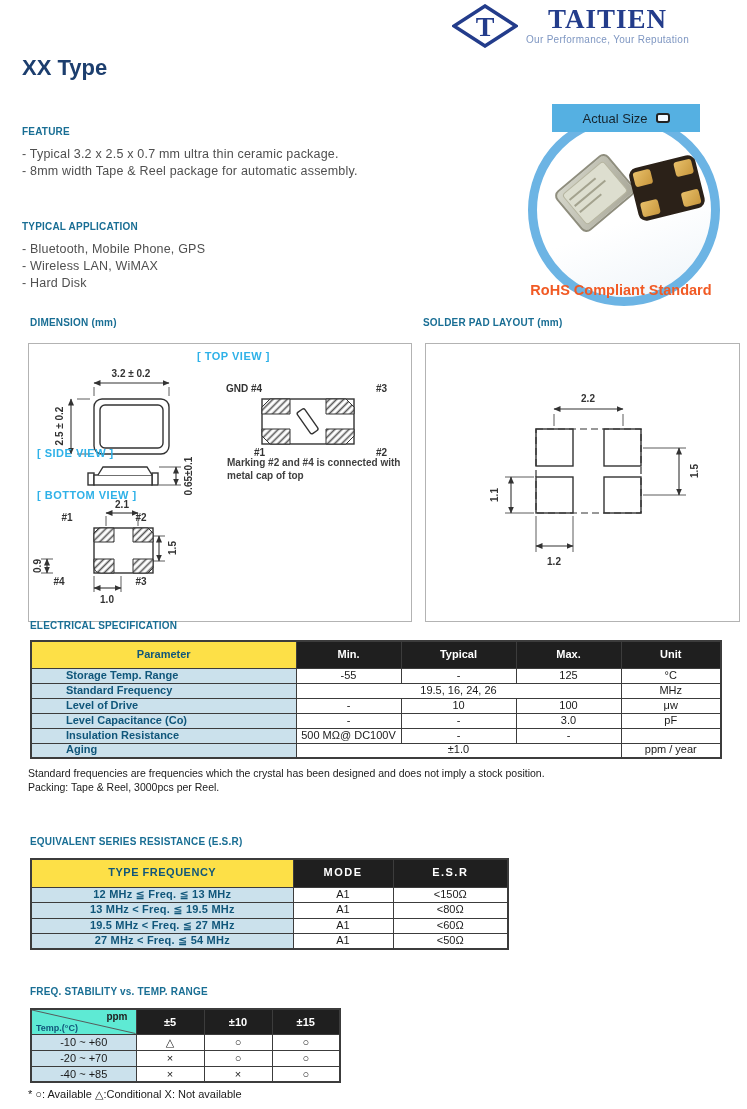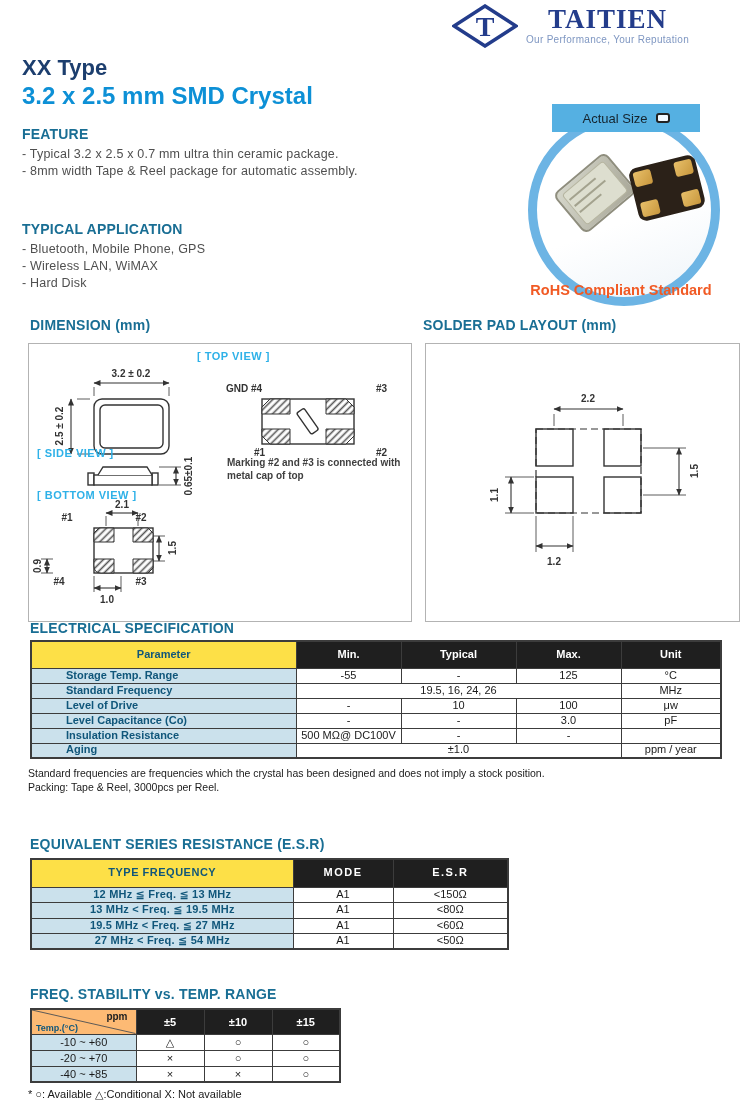--- a/index.html
+++ b/index.html
@@ -10,21 +10,21 @@
   
   .logo { position:absolute; left:452px; top:4px; width:292px; height:50px; display:flex; align-items:flex-start; }
   .logo-text { margin-left:8px; text-align:center; }
   .logo-name { font-family:"Liberation Serif","DejaVu Serif",serif; font-weight:bold; font-size:27px; letter-spacing:1px; color:#233c8b; line-height:30px; }
   .logo-tagline { font-size:10px; color:#7f97c2; margin-top:0px; letter-spacing:0.3px; }
 
   
   .title-line1 { position:absolute; left:22px; top:55px; font-size:22px; font-weight:bold; color:#1c3e6e; }
   .title-line2 { position:absolute; left:22px; top:82px; font-size:24px; font-weight:bold; color:#0d90d6; }
 
-  .sec-h { position:absolute; font-size:14px; font-weight:bold; color:#196e94; letter-spacing:0.2px; }
+  .sec-h { position:absolute; font-size:10px; font-weight:bold; color:#196e94; letter-spacing:0.2px; }
   .list { position:absolute; font-size:12.5px; color:#4f4f4f; line-height:17px; letter-spacing:0.2px; }
 
   
   .circle { position:absolute; left:528px; top:114px; width:192px; height:192px; border:9px solid #6cb4e4; border-radius:50%; background:linear-gradient(160deg,#ffffff 55%,#eef4f9); }
   .size-badge { position:absolute; left:552px; top:104px; width:148px; height:28px; background:#55b0e2; display:flex; align-items:center; justify-content:center; z-index:3; }
   .size-badge span.txt { font-size:13px; color:#15242e; }
   .size-box { display:inline-block; width:14px; height:10px; border:2px solid #222; border-radius:3px; background:#f2f9ff; margin-left:8px; }
   .chip-left { position:absolute; left:24px; top:44px; width:68px; height:52px; transform:rotate(-40deg); background:linear-gradient(145deg,#d6d7cb,#ada например);
   }
   .chip-left { background:linear-gradient(145deg,#d6d7cb,#a8a798); border:2px solid #8f8e7e; border-radius:7px; }
@@ -62,21 +62,21 @@
   .esr-t { position:absolute; left:30px; top:858px; width:477px; border:2px solid #3c3c3c; }
   .esr-t th,.esr-t td { border:1px solid #3c3c3c; font-size:11px; height:15.5px; line-height:1.05; text-align:center; color:#1a1a1a; }
   .esr-t thead th { height:28px; letter-spacing:1.5px; }
   .fcell { background:#cbe1ec; color:#10567a !important; font-weight:bold; letter-spacing:0.2px; }
 
   .stab-t { position:absolute; left:30px; top:1008px; width:309px; border:2px solid #3c3c3c; }
   .stab-t th,.stab-t td { border:1px solid #3c3c3c; font-size:11px; height:16px; text-align:center; color:#1a1a1a; }
   .stab-t thead th { height:25px; }
   .tcell { background:#cbe1ec; color:#222; }
   .sym { font-size:13px; color:#333; }
-  .diag { position:relative; background:#fdba74; padding:0; }
+  .diag { position:relative; background:#5eead4; padding:0; }
   .diag svg { position:absolute; left:0; top:0; width:100%; height:100%; }
   .diag .ct { position:absolute; top:1px; right:8px; font-size:10px; font-weight:bold; color:#222; }
   .diag .cb { position:absolute; bottom:1px; left:4px; font-size:9px; font-weight:bold; color:#10567a; }
   .footnote { position:absolute; left:28px; top:1088px; font-size:11px; color:#1a1a1a; }
 </style>
 </head>
 <body>
 
 <svg width="0" height="0" style="position:absolute" aria-hidden="true">
   <defs>
@@ -97,21 +97,20 @@
       <polygon points="33,2 64,22 33,42 2,22" fill="#ffffff" stroke="#233c8b" stroke-width="3.5"></polygon>
       <text x="33" y="32" text-anchor="middle" font-size="28" font-weight="bold" font-family="Liberation Serif, DejaVu Serif, serif" fill="#233c8b">T</text>
     </svg>
     <div class="logo-text">
       <div class="logo-name">TAITIEN</div>
       <div class="logo-tagline">Our Performance, Your Reputation</div>
     </div>
   </div>
 
   <div class="title-line1">XX Type</div>
-  <div class="title-line2">3.2 x 2.5 mm SMD Crystal</div>
 
   <div class="sec-h" style="left:22px; top:126px">FEATURE</div>
   <div class="list" style="left:22px; top:146px">
     <div>- Typical 3.2 x 2.5 x 0.7 mm ultra thin ceramic package.</div>
     <div>- 8mm width Tape &amp; Reel package for automatic assembly.</div>
   </div>
 
   <div class="sec-h" style="left:22px; top:221px">TYPICAL APPLICATION</div>
   <div class="list" style="left:22px; top:241px">
     <div>- Bluetooth, Mobile Phone, GPS</div>
@@ -164,21 +163,21 @@
       <rect class="sr" x="38" y="25" width="92" height="45"></rect>
       <path class="pad" d="M38,33 L46,25 L66,25 L66,40 L38,40 Z"></path>
       <path class="pad" d="M102,25 L122,25 L130,33 L130,40 L102,40 Z"></path>
       <path class="pad" d="M38,55 L66,55 L66,70 L46,70 L38,62 Z"></path>
       <path class="pad" d="M102,55 L130,55 L130,62 L122,70 L102,70 Z"></path>
       <rect class="srw" x="71" y="43" width="26" height="9" rx="2" transform="rotate(55 84 47)"></rect>
       <text class="st" x="30" y="82">#1</text>
       <text class="st" x="163" y="82" text-anchor="end">#2</text>
     </svg>
 
-    <div class="note">Marking #2 and #3 is connected with metal cap of top</div>
+    <div class="note">Marking #2 and #4 is connected with metal cap of top</div>
 
     <div class="view-label" style="left:8px; top:103px">[ SIDE VIEW ]</div>
     <svg class="svg-abs" style="left:30px; top:115px" width="150" height="42">
       <rect class="srw" x="29" y="14" width="6" height="12"></rect>
       <rect class="srw" x="93" y="14" width="6" height="12"></rect>
       <rect class="srw" x="35" y="16" width="58" height="10"></rect>
       <path class="srw" d="M39,16 L44,8 L88,8 L93,16"></path>
       <line class="sl thin" x1="100" y1="8" x2="122" y2="8"></line>
       <line class="sl thin" x1="100" y1="26" x2="122" y2="26"></line>
       <line class="sl" x1="117" y1="8" x2="117" y2="26" marker-start="url(#arr)" marker-end="url(#arr)"></line>

